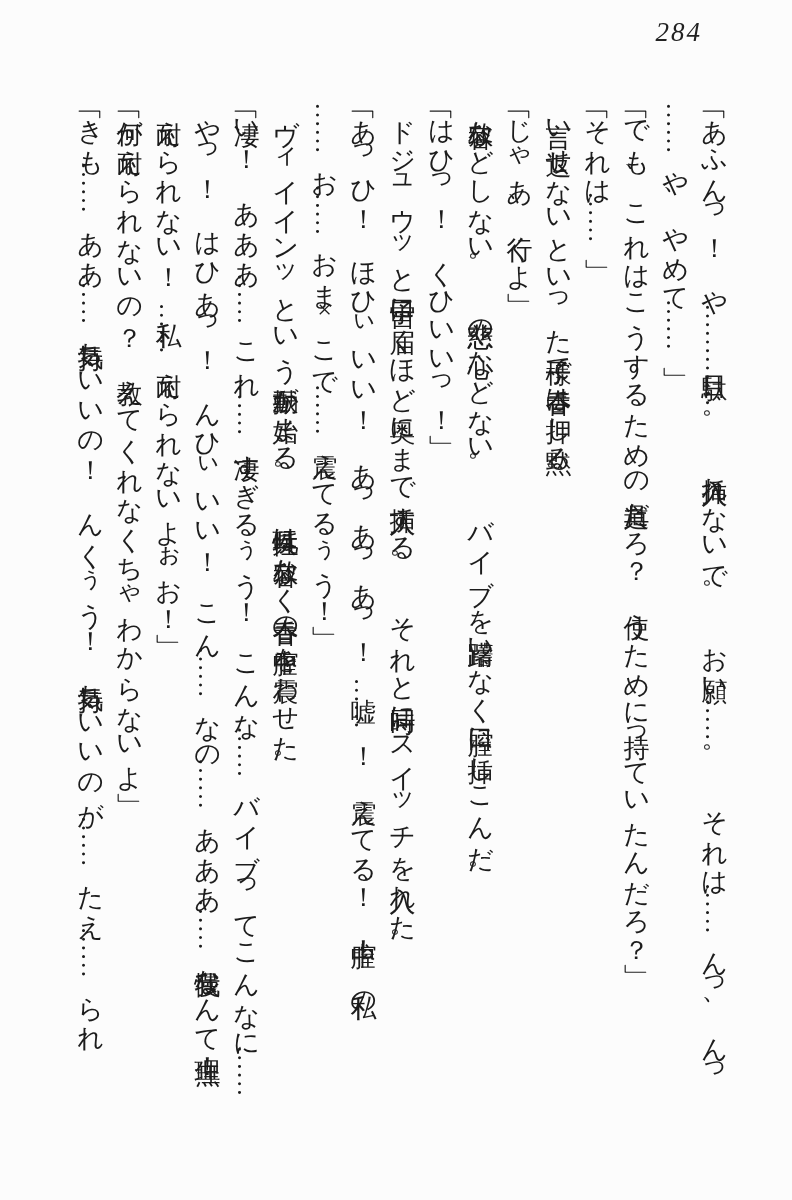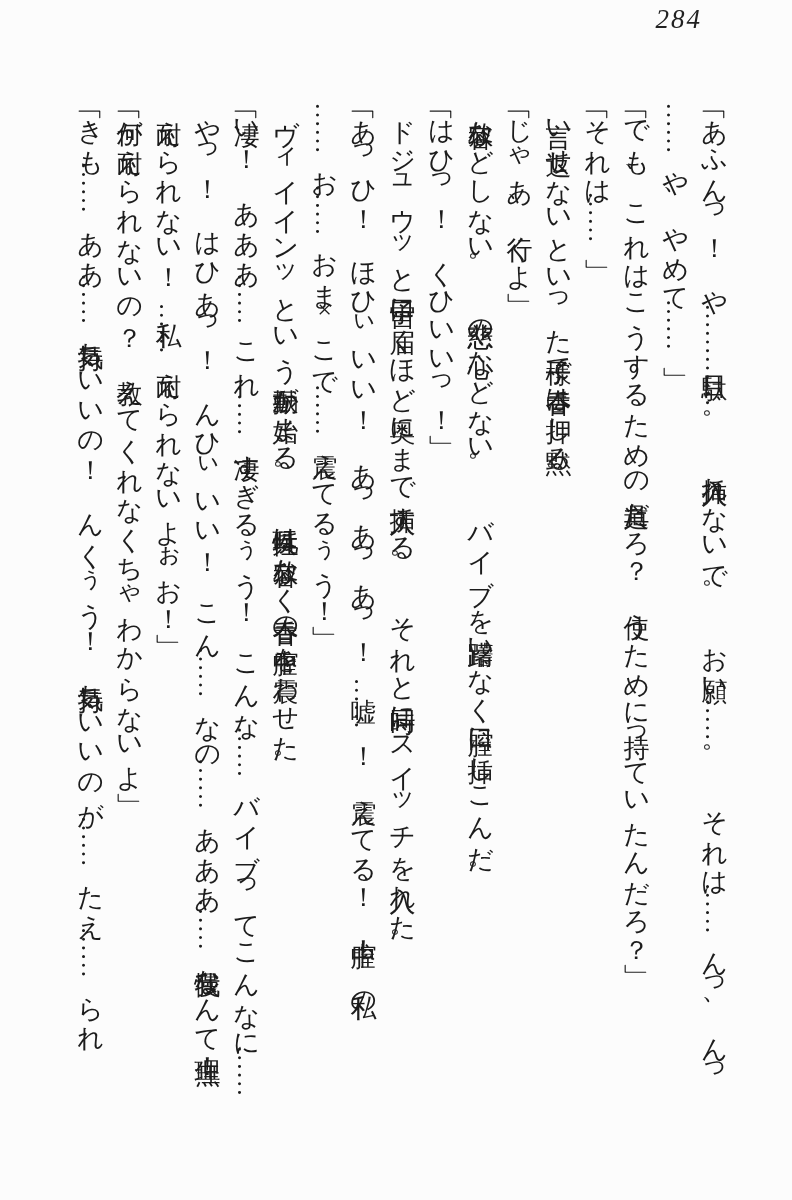--- a/index.html
+++ b/index.html
@@ -11,21 +11,21 @@
     position: relative;
     width: 792px;
     height: 1200px;
     background: #fcfcfc;
     color: #1c1c1c;
     font-family: "Liberation Serif", "DejaVu Serif", serif;
     overflow: hidden;
   }
   .page-number {
     position: absolute;
-    top: 4px;
+    top: 17px;
     right: 90px;
     font-style: italic;
     font-size: 27px;
     letter-spacing: 2px;
     color: #222222;
   }
   .text-block {
     position: absolute;
     top: 102px;
     right: 58px;

